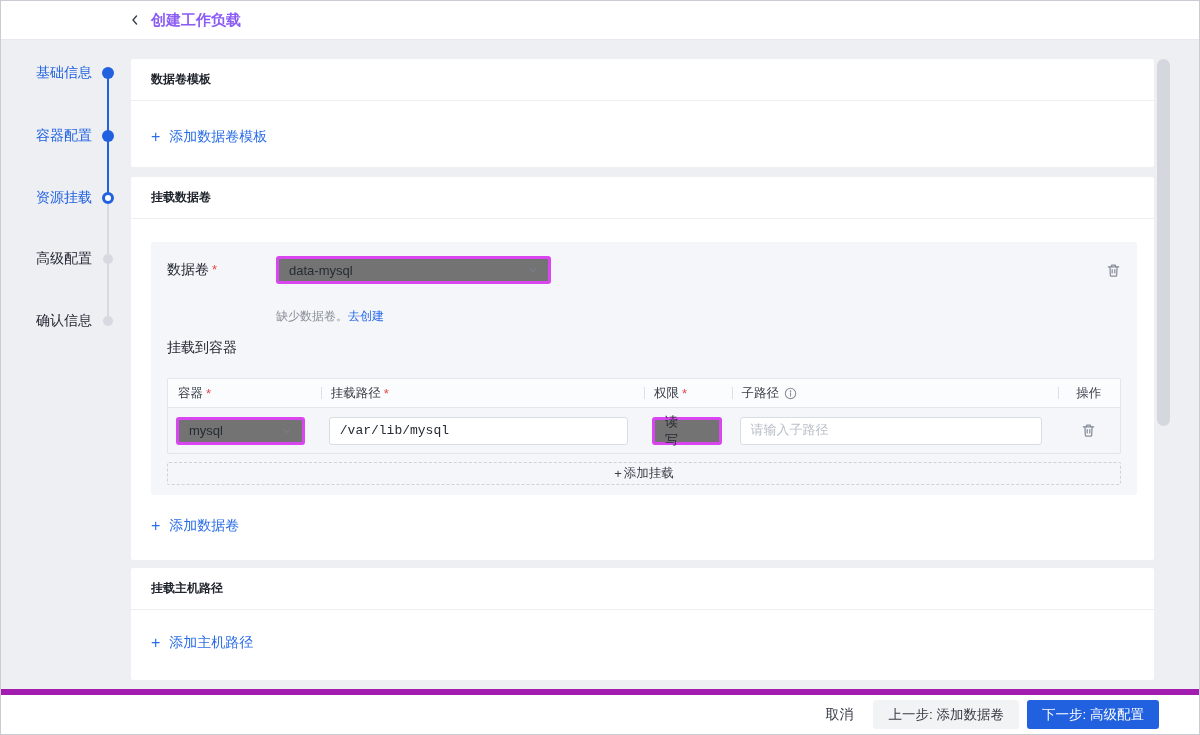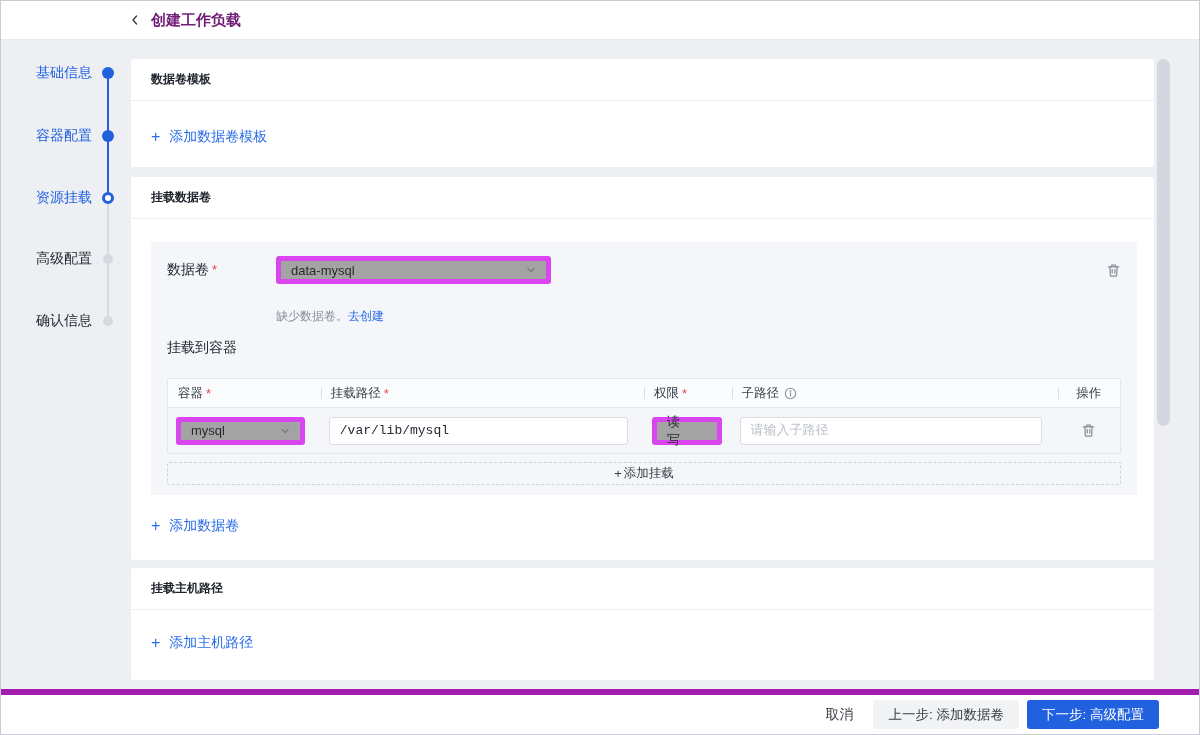--- a/index.html
+++ b/index.html
@@ -4,21 +4,21 @@
 <style>
   * { margin:0; padding:0; box-sizing:border-box; }
   html,body { background:#fff; font-family:"Liberation Sans","DejaVu Sans",sans-serif; }
   .screen { width:1200px; height:735px; border:1px solid #c9ccd2; background:#edeff3;
             display:flex; flex-direction:column; overflow:hidden; position:relative; }
 
   
   .topbar { height:39px; flex:none; background:#fff; border-bottom:1px solid #e7e9ee;
             display:flex; align-items:center; padding-left:127px; }
   .back-btn { display:flex; align-items:center; cursor:pointer; margin-right:9px; }
-  .page-title { font-size:15px; font-weight:600; color:#701a75; }
+  .page-title { font-size:15px; font-weight:600; color:#8b5cf6; }
 
   
   .main { flex:1; display:flex; position:relative; min-height:0; }
 
   
   .stepper { width:130px; flex:none; position:relative; }
   .step-line { position:absolute; left:106px; width:2px; }
   .line-done { top:33px; height:125px; background:#2161e0; }
   .line-todo { top:158px; height:123px; background:#d7dae0; }
   .step { position:absolute; right:17px; height:20px; display:flex; align-items:center; cursor:pointer; }
@@ -39,21 +39,21 @@
   .card-title { font-size:12px; font-weight:600; color:#20252d; }
   .add-row-a { padding:27px 20px 21px; } .add-row-b { padding:22px 20px 25px; } .add-row-c { padding:24px 20px 28px; }
   .link-btn { display:inline-flex; align-items:center; color:#2b6de8; font-size:14px; cursor:pointer; }
   .plus-icon { font-size:16px; line-height:1; margin-right:9px; font-weight:400; }
 
   
   .panel { margin:23px 17px 0 20px; background:#f5f6fa; border-radius:2px; padding:14px 16px 10px; }
   .vol-row { display:flex; align-items:center; }
   .vol-label { width:109px; flex:none; font-size:14px; color:#242933; }
   .req { color:#e5484d; margin-left:3px; font-size:13px; }
-  .select { background:#a3a3a3; border:5px solid #d946ef; border-radius:3px; height:28px;
+  .select { background:#737373; border:3px solid #d946ef; border-radius:3px; height:28px;
             display:flex; align-items:center; justify-content:space-between;
             padding:0 10px; font-size:13px; color:#262b33; cursor:pointer;gap:38px; }
   .vol-select { width:275px; }
   .icon-btn { margin-left:auto; display:flex; cursor:pointer; }
   .helper { margin:24px 0 0 109px; font-size:12px; color:#8a9099; }
   .helper-link { color:#2b6de8; cursor:pointer; }
   .sub-label { margin-top:14px; font-size:14px; color:#242933; }
 
   
   .mount-table { margin-top:21px; border:1px solid #e2e5ea; border-radius:2px; }

